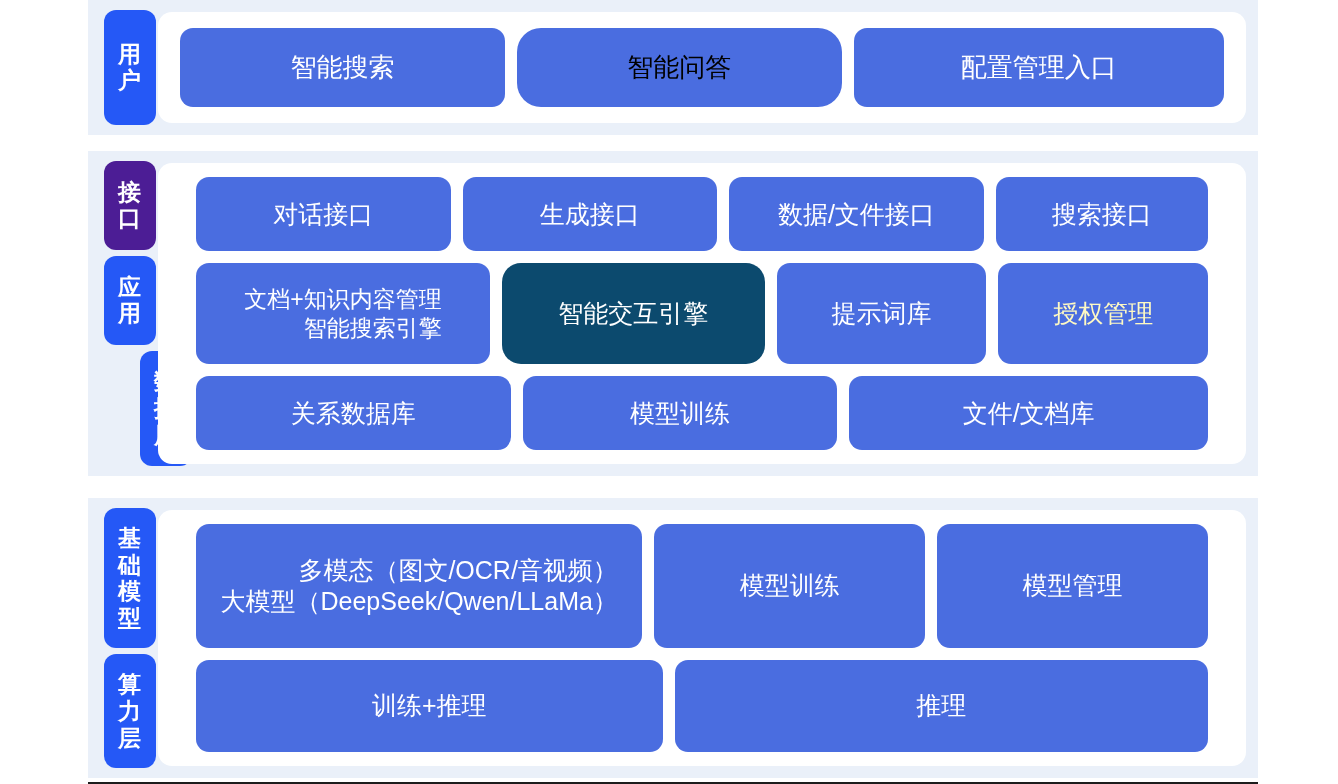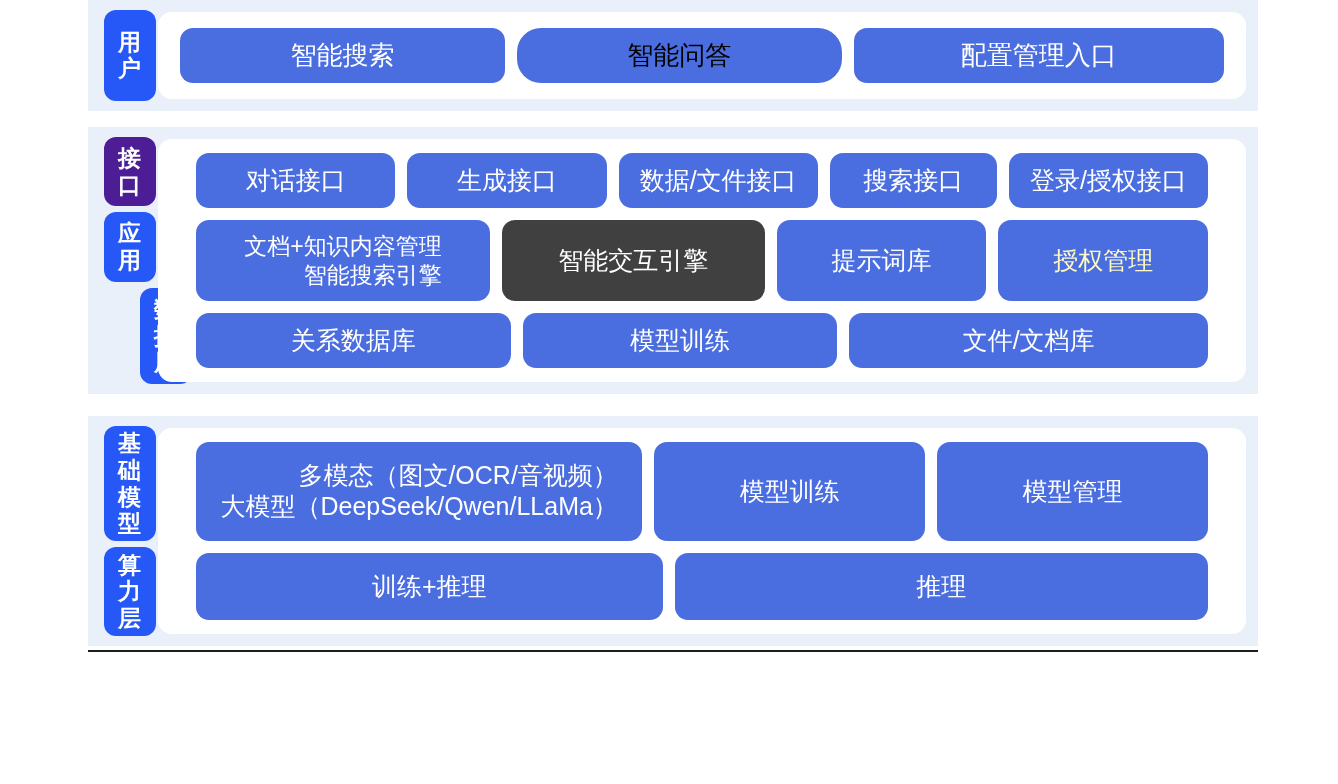--- a/index.html
+++ b/index.html
@@ -14,21 +14,21 @@
     font-family: "Liberation Sans", "DejaVu Sans", sans-serif;
     overflow: hidden;
     position: relative;
   }
 
   #diagram {
     position: absolute;
     left: 88px;
     top: 0;
     width: 1170px;
-    height: 652px;
+    height: 784px;
     display: flex;
     flex-direction: column;
   }
 
   
   .band {
     background: #eaf0f9;
     display: flex;
     flex-direction: row;
     align-items: stretch;
@@ -151,27 +151,26 @@
       <div class="label-tab" style="background: rgb(37, 88, 246); color: rgb(255, 255, 255);">应用</div>
       <div class="label-tab" style="background: rgb(37, 88, 246); color: rgb(255, 255, 255); margin-left: 36px;">数据层</div>
     </div>
     <div class="card platform-card" style="background: rgb(255, 255, 255);">
 
       <div class="row">
         <div class="node w-1" style="background: rgb(74, 109, 224); color: rgb(255, 255, 255);">对话接口</div>
         <div class="node w-1" style="background: rgb(74, 109, 224); color: rgb(255, 255, 255);">生成接口</div>
         <div class="node w-1" style="background: rgb(74, 109, 224); color: rgb(255, 255, 255);">数据/文件接口</div>
         <div class="node w-08" style="background: rgb(74, 109, 224); color: rgb(255, 255, 255);">搜索接口</div>
-        <div class="node w-1" style="background: rgb(74, 109, 224); color: rgb(255, 255, 255);">登录/授权接口</div>
       </div>
 
       <div class="row">
         <div class="node two-line w-13" style="background: rgb(74, 109, 224); color: rgb(255, 255, 255);">文档+知识内容管理
 智能搜索引擎</div>
-        <div class="node w-115" style="background: #404040; color: rgb(255, 255, 255);">智能交互引擎</div>
+        <div class="node w-115" style="background: #0c4a6e; color: rgb(255, 255, 255); border-radius: 19px;">智能交互引擎</div>
         <div class="node w-09" style="background: rgb(74, 109, 224); color: rgb(255, 255, 255);">提示词库</div>
         <div class="node w-09" style="background: rgb(74, 109, 224); color: #fef9c3;">授权管理</div>
       </div>
 
       <div class="row">
         <div class="node w-1" style="background: rgb(74, 109, 224); color: rgb(255, 255, 255);">关系数据库</div>
         <div class="node w-1" style="background: rgb(74, 109, 224); color: rgb(255, 255, 255);">模型训练</div>
         <div class="node w-115" style="background: rgb(74, 109, 224); color: rgb(255, 255, 255);">文件/文档库</div>
       </div>
 

